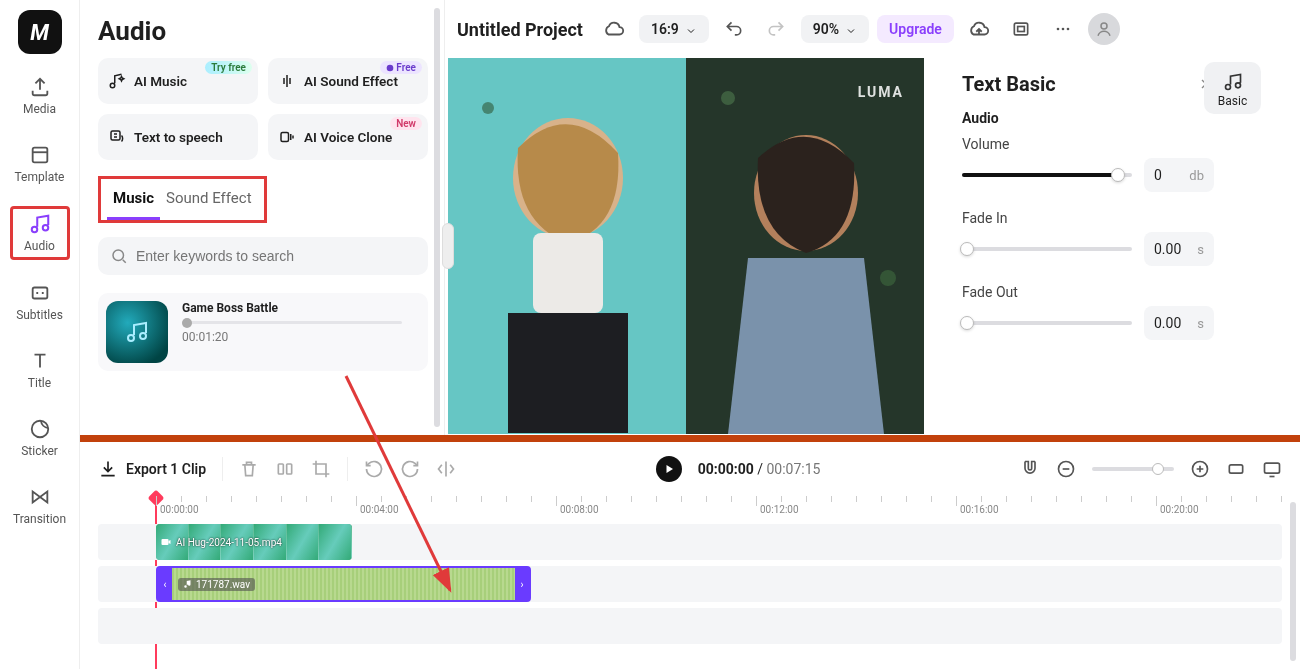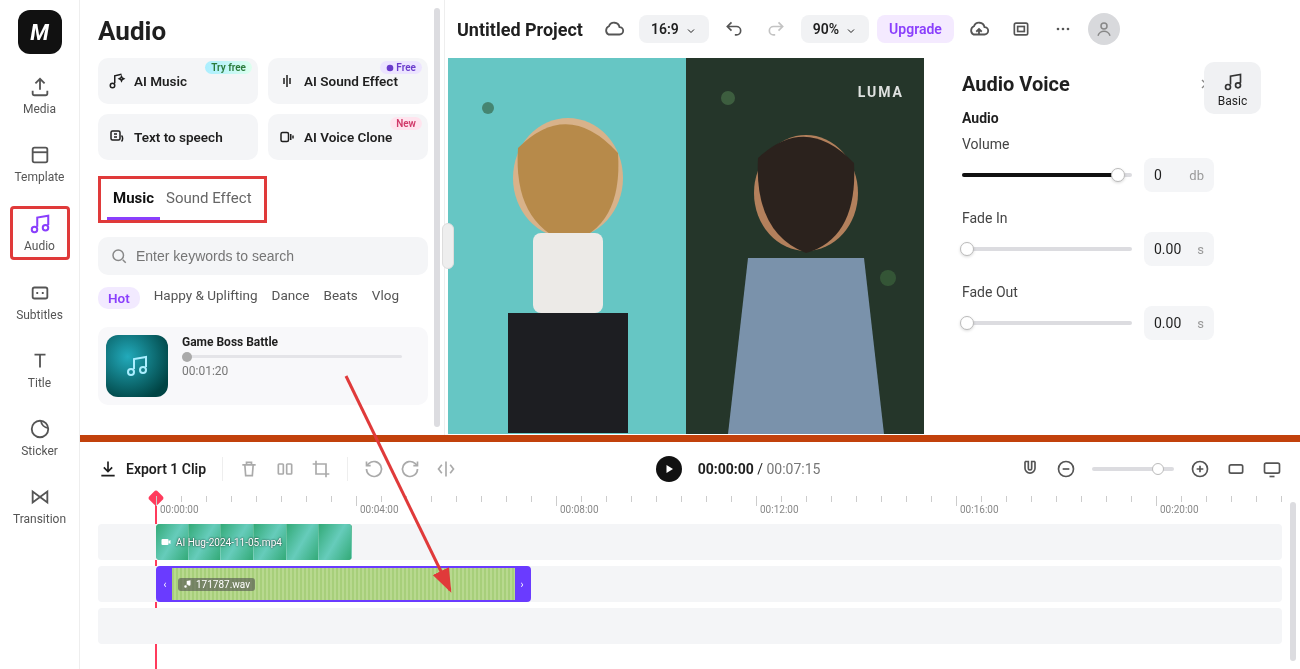--- a/index.html
+++ b/index.html
@@ -199,27 +199,20 @@
   </div>
 
   <div class="search">
     <svg width="18" height="18" viewBox="0 0 24 24" fill="none" stroke="#888" stroke-width="2">
         <circle cx="11" cy="11" r="7"></circle>
         <path d="M21 21l-4-4"></path>
       </svg>
     <input placeholder="Enter keywords to search" style="">
   </div>
 
-  <div class="tags">
-    <span class="hot">Hot</span>
-    <span>Happy &amp; Uplifting</span>
-    <span>Dance</span>
-    <span>Beats</span>
-    <span>Vlog</span>
-  </div>
 
   <div class="track">
     <div class="thumb">
       <svg width="24" height="24" viewBox="0 0 24 24" fill="none" stroke="currentColor" stroke-width="2">
           <path d="M9 18a3 3 0 1 1-3-3 3 3 0 0 1 3 3zM21 16a3 3 0 1 1-3-3 3 3 0 0 1 3 3zM9 15V5l12-2v10"></path>
         </svg>
     </div>
     <div class="track-info">
       <div class="tt">Game Boss Battle</div>
       <div class="pbar"></div>
@@ -300,21 +293,21 @@
     <circle cx="40" cy="50" r="6" fill="#2f5a3a" opacity=".6"></circle>
     <circle cx="280" cy="40" r="7" fill="#4f7a4f" opacity=".6"></circle>
     <circle cx="440" cy="220" r="8" fill="#3f6a3f" opacity=".6"></circle>
   </svg>
   <div class="luma">LUMA</div>
   <div class="handle"></div>
 </div>
 
 <div class="right">
   <div class="right-h">
-    <h2>Audio Voice</h2>
+    <h2>Text Basic</h2>
     <svg width="16" height="16" viewBox="0 0 24 24" stroke="#888" stroke-width="2" fill="none">
         <path d="M6 6l12 12M18 6L6 18"></path>
       </svg>
   </div>
   <div class="prop-label">Audio</div>
   <div class="sub-label">Volume</div>
   <div class="prow">
     <div class="slider">
         <div class="fill" style="width:92%"></div>
         <div class="knob" style="left:92%"></div>

